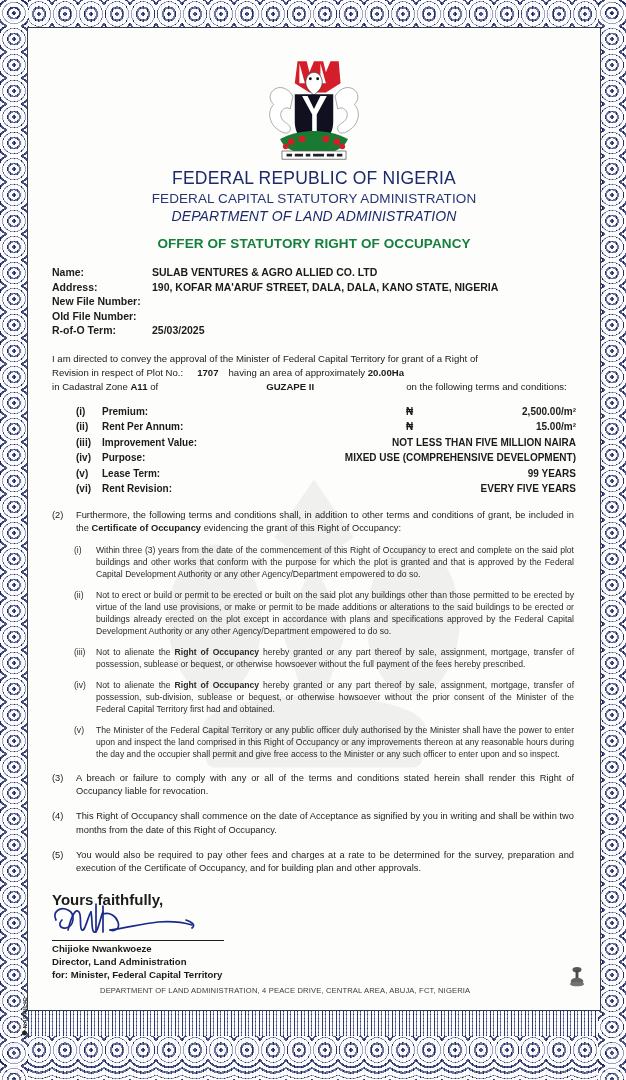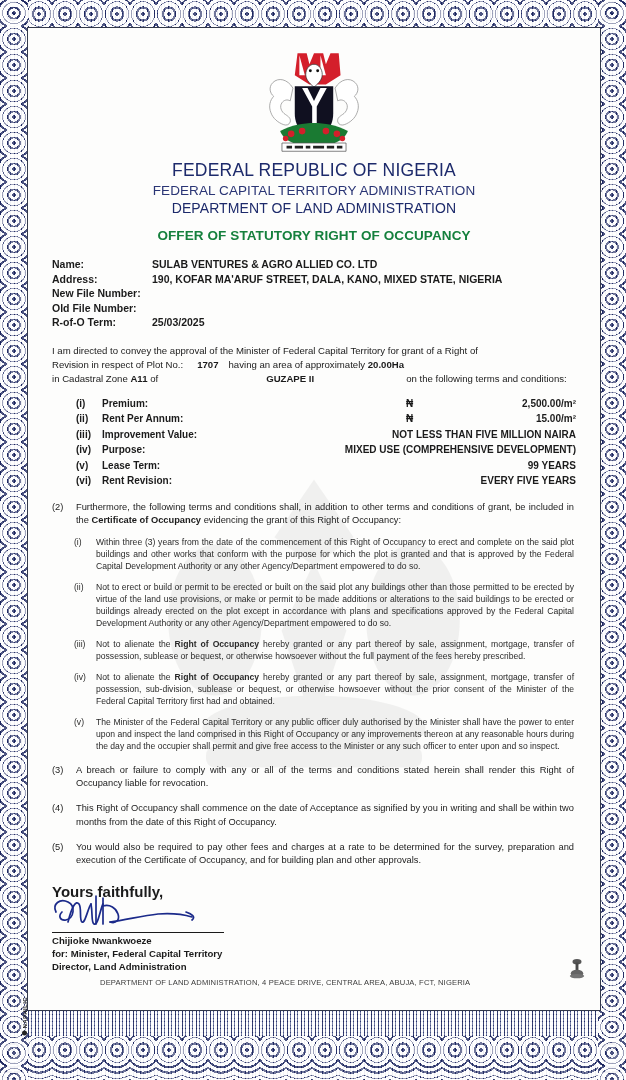--- a/index.html
+++ b/index.html
@@ -111,21 +111,21 @@
   .vertical-mark .dot {
     width: 5px; height: 5px;
     border-radius: 50%;
     background: #222;
     display: inline-block;
   }
 
   
   .content {
     position: absolute;
-    left: 0; top: 4px;
+    left: 0; top: 12px;
     width: 572px;
     padding: 0;
   }
   .crest {
     margin: 14px auto 6px;
     width: 120px;
     height: 108px;
     display: block;
   }
   .titles { text-align: center; }
@@ -139,20 +139,21 @@
     font-size: 13.5px;
     letter-spacing: 0.1px;
     color: #2a3575;
     margin-top: 2px;
   }
   .t3 {
     font-size: 14px;
     letter-spacing: 0.1px;
     color: #1d2a6b;
     margin-top: 2px;
+    font-style: italic;
   }
   .t4 {
     font-size: 13.5px;
     font-weight: bold;
     color: #15803d;
     margin-top: 12px;
     letter-spacing: 0.1px;
   }
 
   .fields {
@@ -312,33 +313,33 @@
             <rect x="44" y="109" width="9" height="3"></rect>
           <rect x="56" y="109" width="5" height="3"></rect>
             <rect x="64" y="109" width="12" height="3"></rect>
           <rect x="79" y="109" width="8" height="3"></rect>
             <rect x="90" y="109" width="6" height="3"></rect>
         </g>
       </svg>
 
       <div class="titles">
         <div class="t1">FEDERAL REPUBLIC OF NIGERIA</div>
-        <div class="t2">FEDERAL CAPITAL TERRITORY ADMINISTRATION</div>
+        <div class="t2">FEDERAL CAPITAL STATUTORY ADMINISTRATION</div>
         <div class="t3">DEPARTMENT OF LAND ADMINISTRATION</div>
         <div class="t4">OFFER OF STATUTORY RIGHT OF OCCUPANCY</div>
       </div>
 
       <div class="fields">
         <div class="frow">
           <span class="flabel">Name:</span>
           <span class="fval">SULAB VENTURES &amp; AGRO ALLIED CO. LTD</span>
         </div>
         <div class="frow">
           <span class="flabel">Address:</span>
-          <span class="fval">190, KOFAR MA'ARUF STREET, DALA, KANO, MIXED STATE, NIGERIA</span>
+          <span class="fval">190, KOFAR MA'ARUF STREET, DALA, DALA, KANO STATE, NIGERIA</span>
         </div>
         <div class="frow">
           <span class="flabel">New File Number:</span>
           <span class="fval"></span>
         </div>
         <div class="frow">
           <span class="flabel">Old File Number:</span>
           <span class="fval"></span>
         </div>
         <div class="frow">
@@ -453,22 +454,22 @@
               <path d="M50 2 L50 30"></path>
               <path d="M57 4 L57 30"></path>
               <path d="M57 12 C64 10 70 14 72 20 C74 26 70 30 64 28"></path>
               <path d="M64 28 C80 26 95 22 112 20 C125 19 136 20 146 23"></path>
               <path d="M140 18 C146 20 150 23 146 26"></path>
             </g>
           </svg>
           <div class="sig-line"></div>
         </div>
         <div class="sig-name">Chijioke Nwankwoeze</div>
+        <div class="sig-name">Director, Land Administration</div>
         <div class="sig-name">for: Minister, Federal Capital Territory</div>
-        <div class="sig-name">Director, Land Administration</div>
         <div class="footer-addr">DEPARTMENT OF LAND ADMINISTRATION, 4 PEACE DRIVE, CENTRAL AREA, ABUJA, FCT, NIGERIA</div>
       </div>
 
       <svg class="mini-seal" viewBox="0 0 20 24">
         <ellipse cx="10" cy="5" rx="5" ry="3" fill="#3a3a3a"></ellipse>
         <rect x="8.4" y="6" width="3.2" height="10" fill="#2a2a2a"></rect>
         <ellipse cx="10" cy="18" rx="7" ry="4" fill="#4a4a4a"></ellipse>
         <ellipse cx="10" cy="21" rx="8" ry="2.4" fill="#5c5c5c"></ellipse>
       </svg>
 

